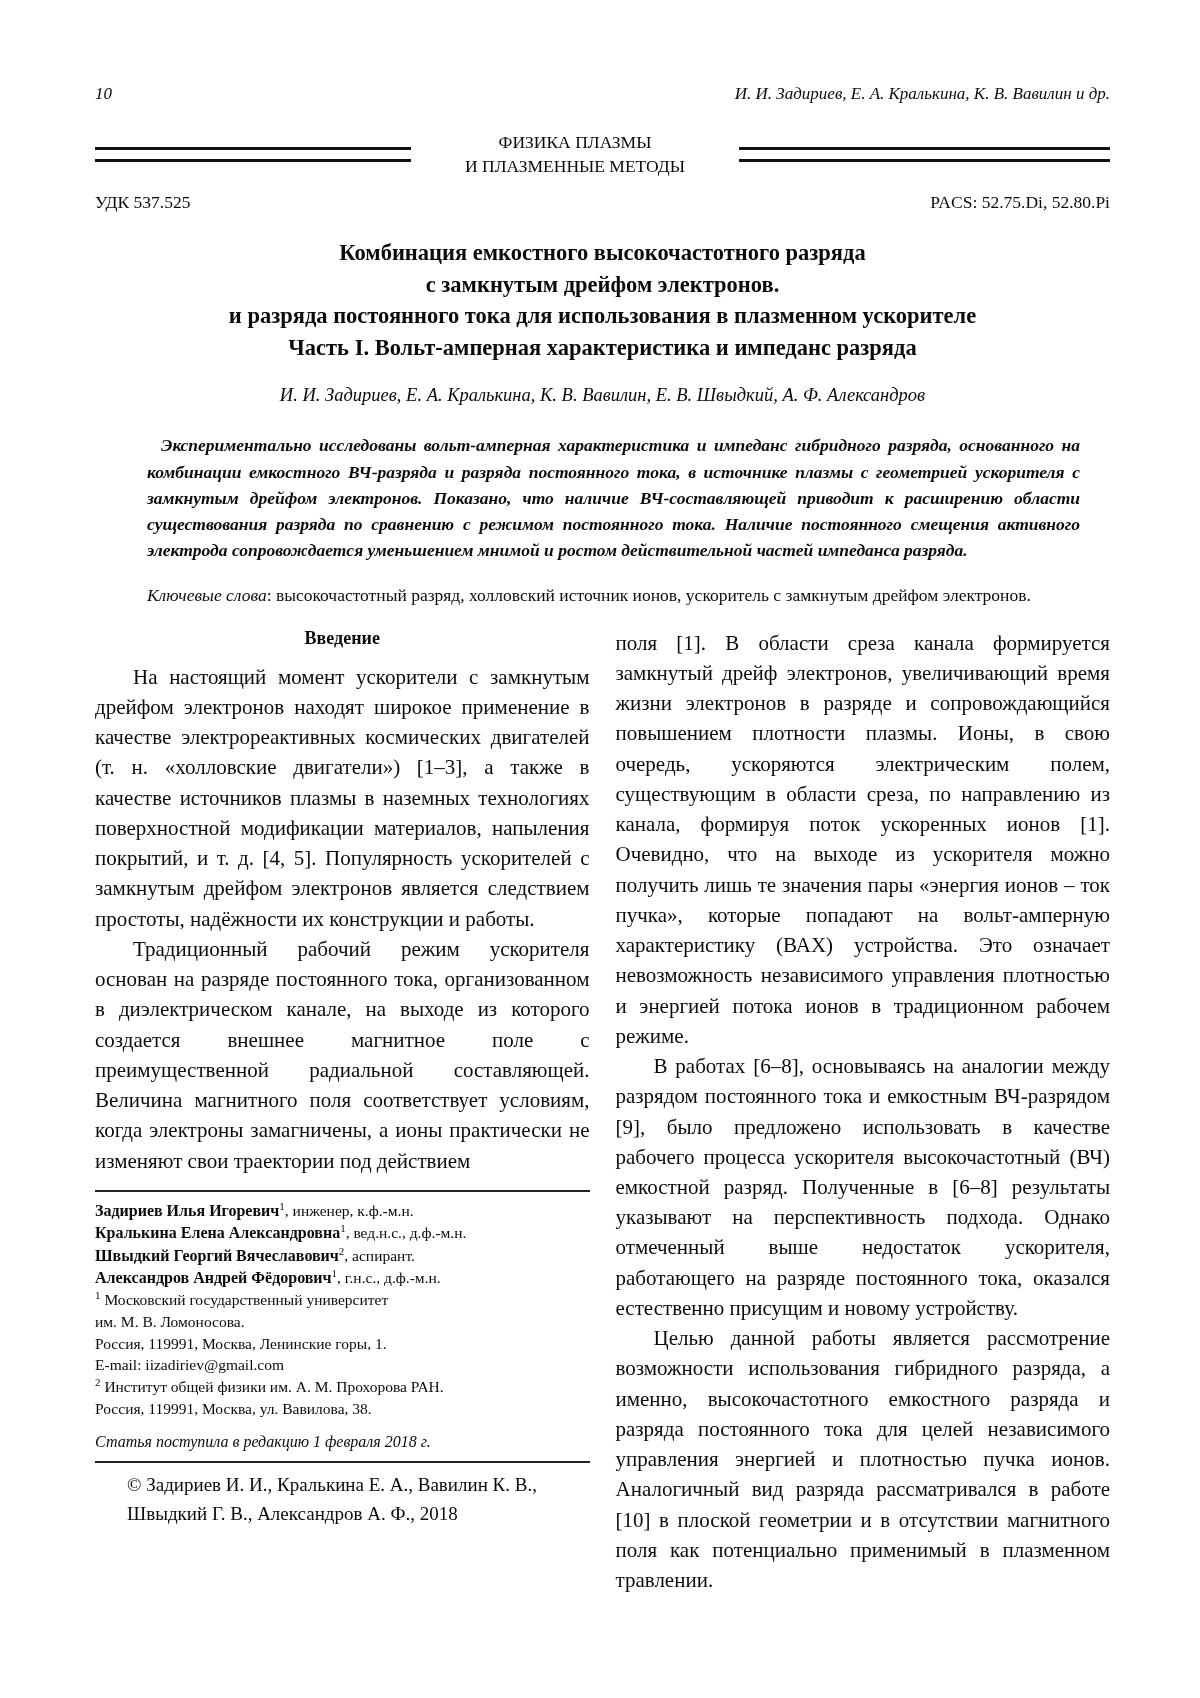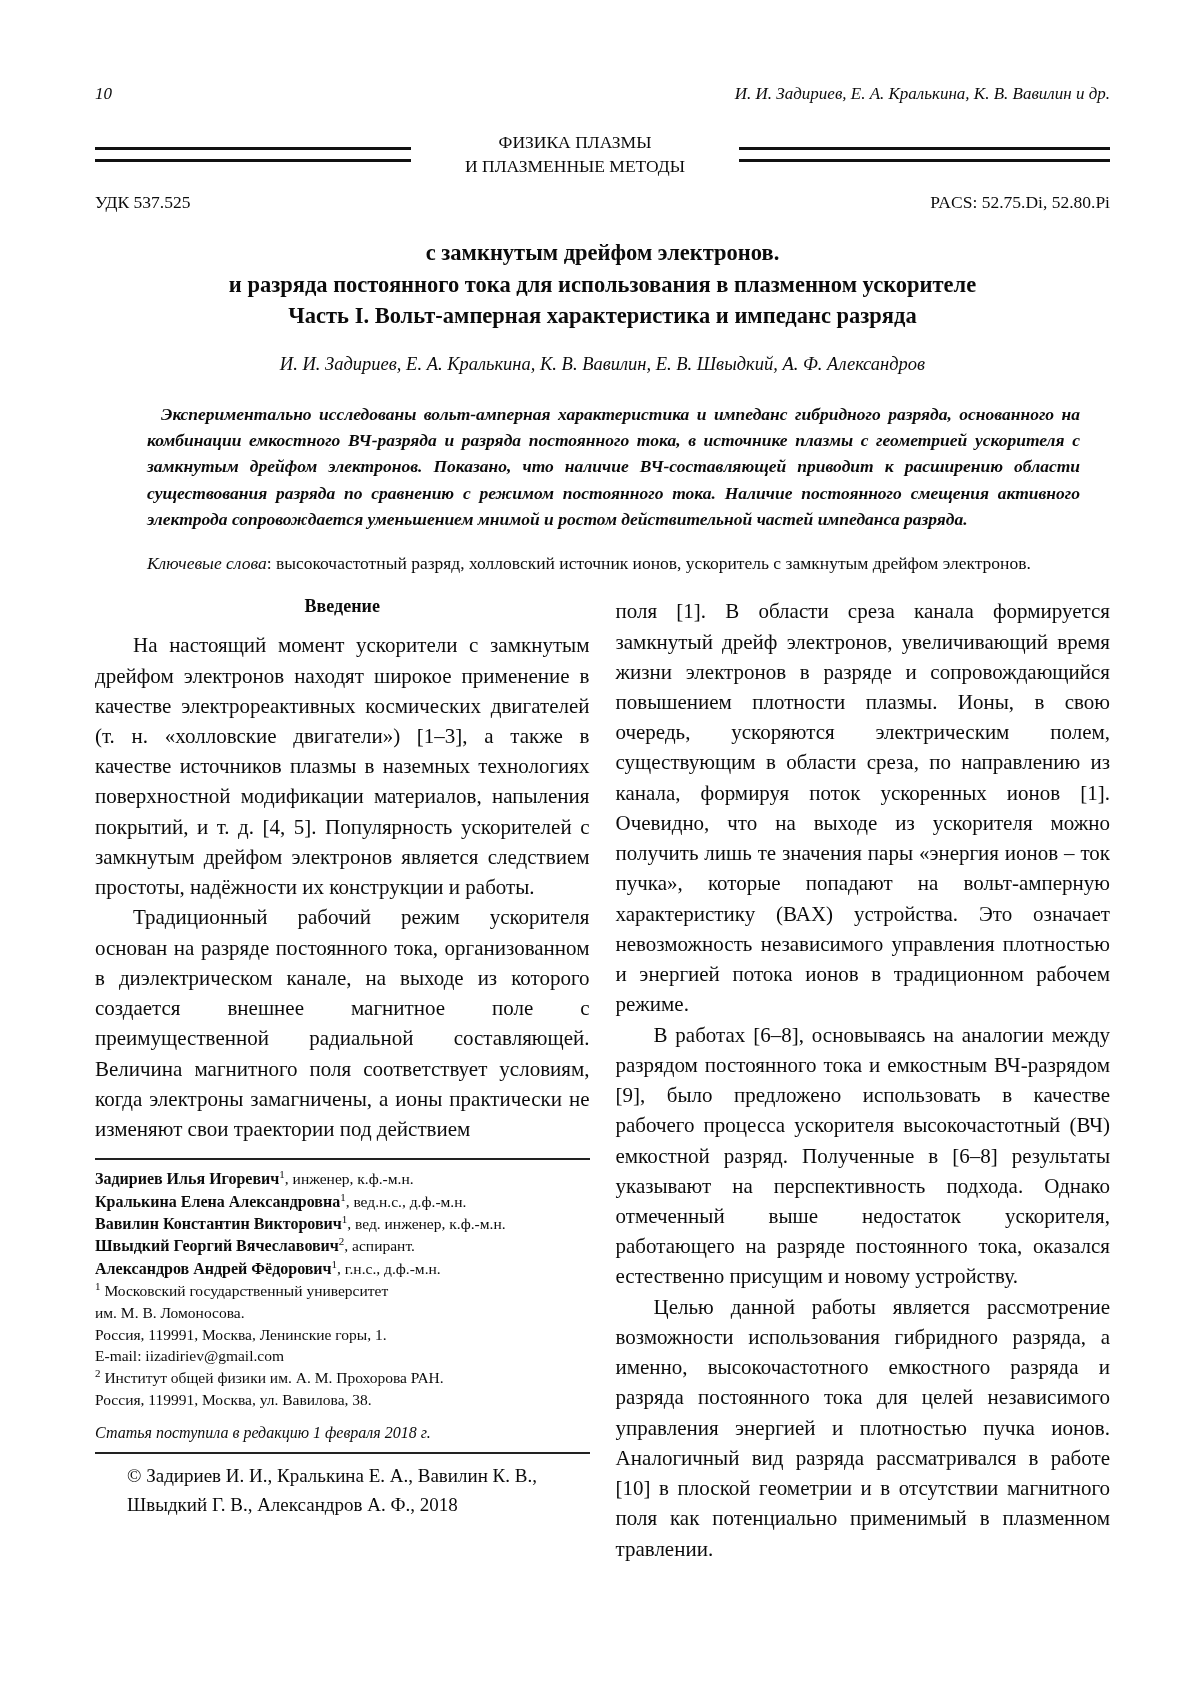--- a/index.html
+++ b/index.html
@@ -70,20 +70,21 @@
     </div>
     <div class="dline right"></div>
   </div>
 
   <div class="metarow">
     <span>УДК 537.525</span>
     <span>PACS: 52.75.Di, 52.80.Pi</span>
   </div>
 
   <div class="title">
+    <div>Комбинация емкостного высокочастотного разряда</div>
     <div>с замкнутым дрейфом электронов.</div>
     <div>и разряда постоянного тока для использования в плазменном ускорителе</div>
     <div>Часть I. Вольт-амперная характеристика и импеданс разряда</div>
   </div>
 
   <div class="authors">И. И. Задириев, Е. А. Кралькина, К. В. Вавилин, Е. В. Швыдкий, А. Ф. Александров</div>
 
   <div class="abstract">Экспериментально исследованы вольт-амперная характеристика и импеданс гибридного разряда, основанного на комбинации емкостного ВЧ-разряда и разряда постоянного тока, в источнике плазмы с геометрией ускорителя с замкнутым дрейфом электронов. Показано, что наличие ВЧ-составляющей приводит к расширению области существования разряда по сравнению с режимом постоянного тока. Наличие постоянного смещения активного электрода сопровождается уменьшением мнимой и ростом действительной частей импеданса разряда.</div>
 
   <div class="keywords"><span class="kw-label">Ключевые слова</span><span>: высокочастотный разряд, холловский источник ионов, ускоритель с замкнутым дрейфом электронов.</span></div>
@@ -91,21 +92,20 @@
   <div class="columns">
 
     <div class="col">
       <div class="intro-heading">Введение</div>
       <p class="bodytext">На настоящий момент ускорители с замкнутым дрейфом электронов находят широкое применение в качестве электрореактивных космических двигателей (т. н. «холловские двигатели») [1–3], а также в качестве источников плазмы в наземных технологиях поверхностной модификации материалов, напыления покрытий, и т. д. [4, 5]. Популярность ускорителей с замкнутым дрейфом электронов является следствием простоты, надёжности их конструкции и работы.</p>
       <p class="bodytext">Традиционный рабочий режим ускорителя основан на разряде постоянного тока, организованном в диэлектрическом канале, на выходе из которого создается внешнее магнитное поле с преимущественной радиальной составляющей. Величина магнитного поля соответствует условиям, когда электроны замагничены, а ионы практически не изменяют свои траектории под действием</p>
 
       <div class="footnote">
         <div class="fn-line"><b>Задириев Илья Игоревич</b><sup>1</sup><span>, инженер, к.ф.-м.н.</span></div>
         <div class="fn-line"><b>Кралькина Елена Александровна</b><sup>1</sup><span>, вед.н.с., д.ф.-м.н.</span></div>
-        <div class="fn-line"><b>Вавилин Константин Викторович</b><sup>1</sup><span>, вед. инженер, к.ф.-м.н.</span></div>
         <div class="fn-line"><b>Швыдкий Георгий Вячеславович</b><sup>2</sup><span>, аспирант.</span></div>
         <div class="fn-line"><b>Александров Андрей Фёдорович</b><sup>1</sup><span>, г.н.с., д.ф.-м.н.</span></div>
 
         <div><sup>1</sup> <span>Московский государственный университет</span></div>
         <div>им. М. В. Ломоносова.</div>
         <div>Россия, 119991, Москва, Ленинские горы, 1.</div>
         <div>E-mail: iizadiriev@gmail.com</div>
         <div><sup>2</sup> <span>Институт общей физики им. А. М. Прохорова РАН.</span></div>
         <div>Россия, 119991, Москва, ул. Вавилова, 38.</div>
       </div>

